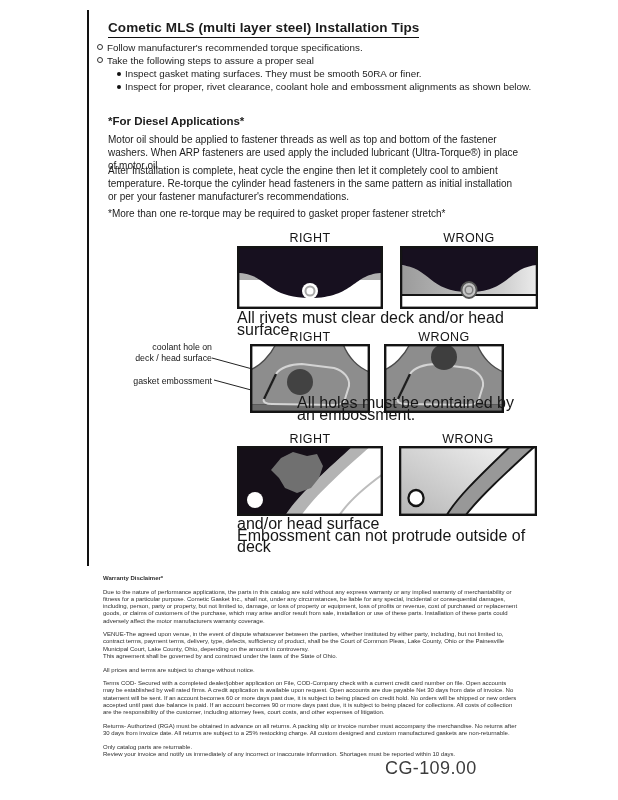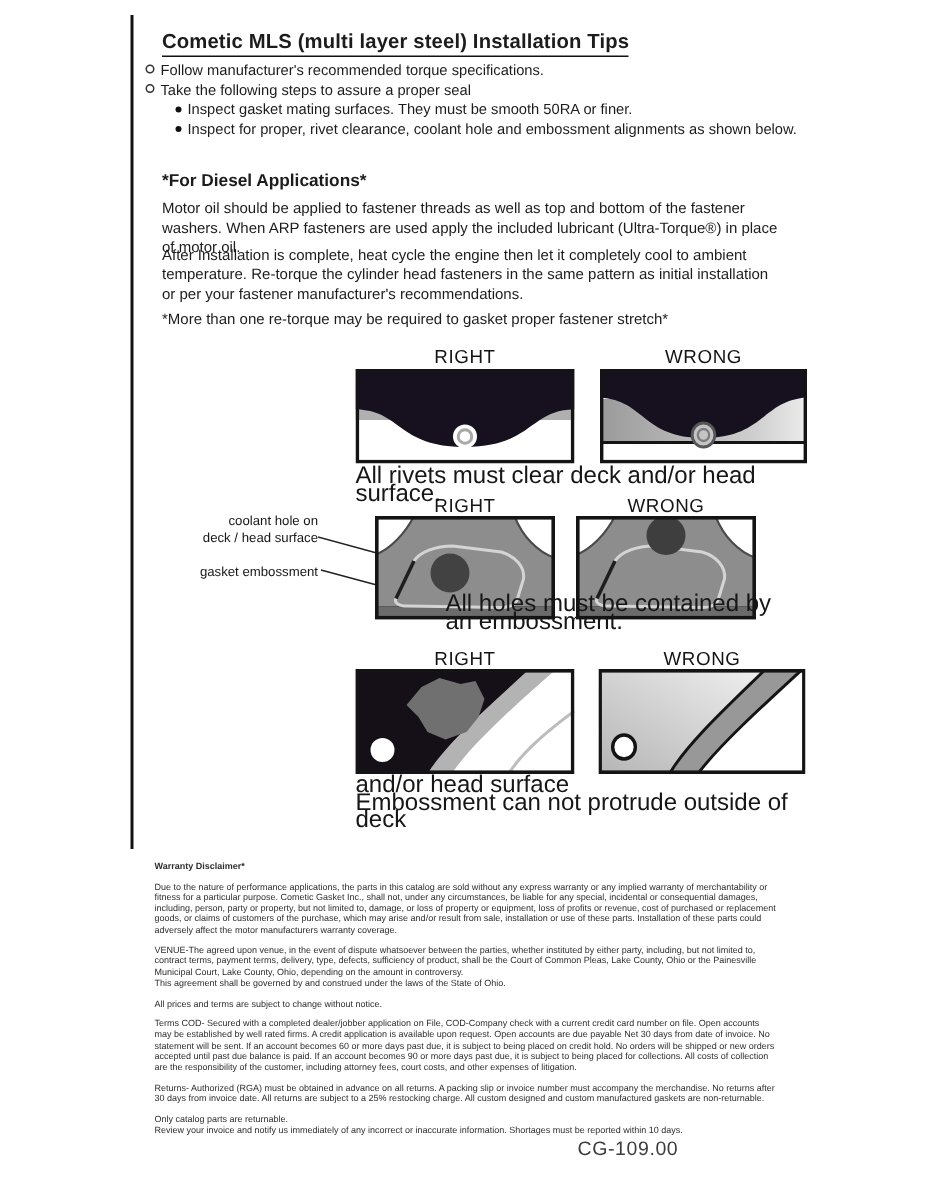--- a/index.html
+++ b/index.html
@@ -31,21 +31,21 @@
   .dlabel{top:0;font-size:12.5px;letter-spacing:.4px;text-align:center;color:#141414;}
   .caption{font-size:16px;line-height:11.5px;color:#161616;}
 
   .ann{font-size:8.8px;line-height:11px;text-align:right;color:#161616;}
 
   .fineprint{left:103px;top:575px;width:416px;font-size:6px;line-height:7.2px;color:#2e2e2e;}
   .fineprint p{margin:0 0 6.5px 0;}
   .fineprint p.tight{margin:0;}
   .fp-head{font-weight:bold;margin:0 0 7px 0;}
 
-  .page-num{left:385px;top:758px;font-size:13px;color:#3c3c3c;letter-spacing:.4px;}
+  .page-num{left:385px;top:758px;font-size:18px;color:#3c3c3c;letter-spacing:.4px;}
 
   svg{display:block;}
 </style>
 </head>
 <body>
 
 <div class="page">
 
   <div class="abs left-rule"></div>
 

